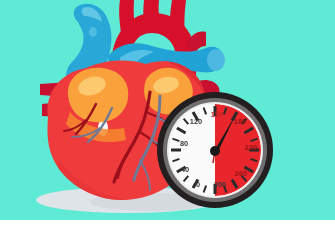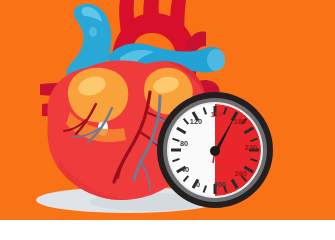--- a/index.html
+++ b/index.html
@@ -8,21 +8,21 @@
     padding: 0;
     background: #ffffff;
   }
   body {
     font-family: "Liberation Sans", sans-serif;
   }
   #illustration-root {
     position: relative;
     width: 335px;
     height: 220px;
-    background: #f97316;
+    background: #5eead4;
     overflow: hidden;
   }
   #illustration-root svg {
     display: block;
     width: 335px;
     height: 220px;
   }
   .gauge-label {
     font-family: "Liberation Sans", sans-serif;
     font-weight: bold;

